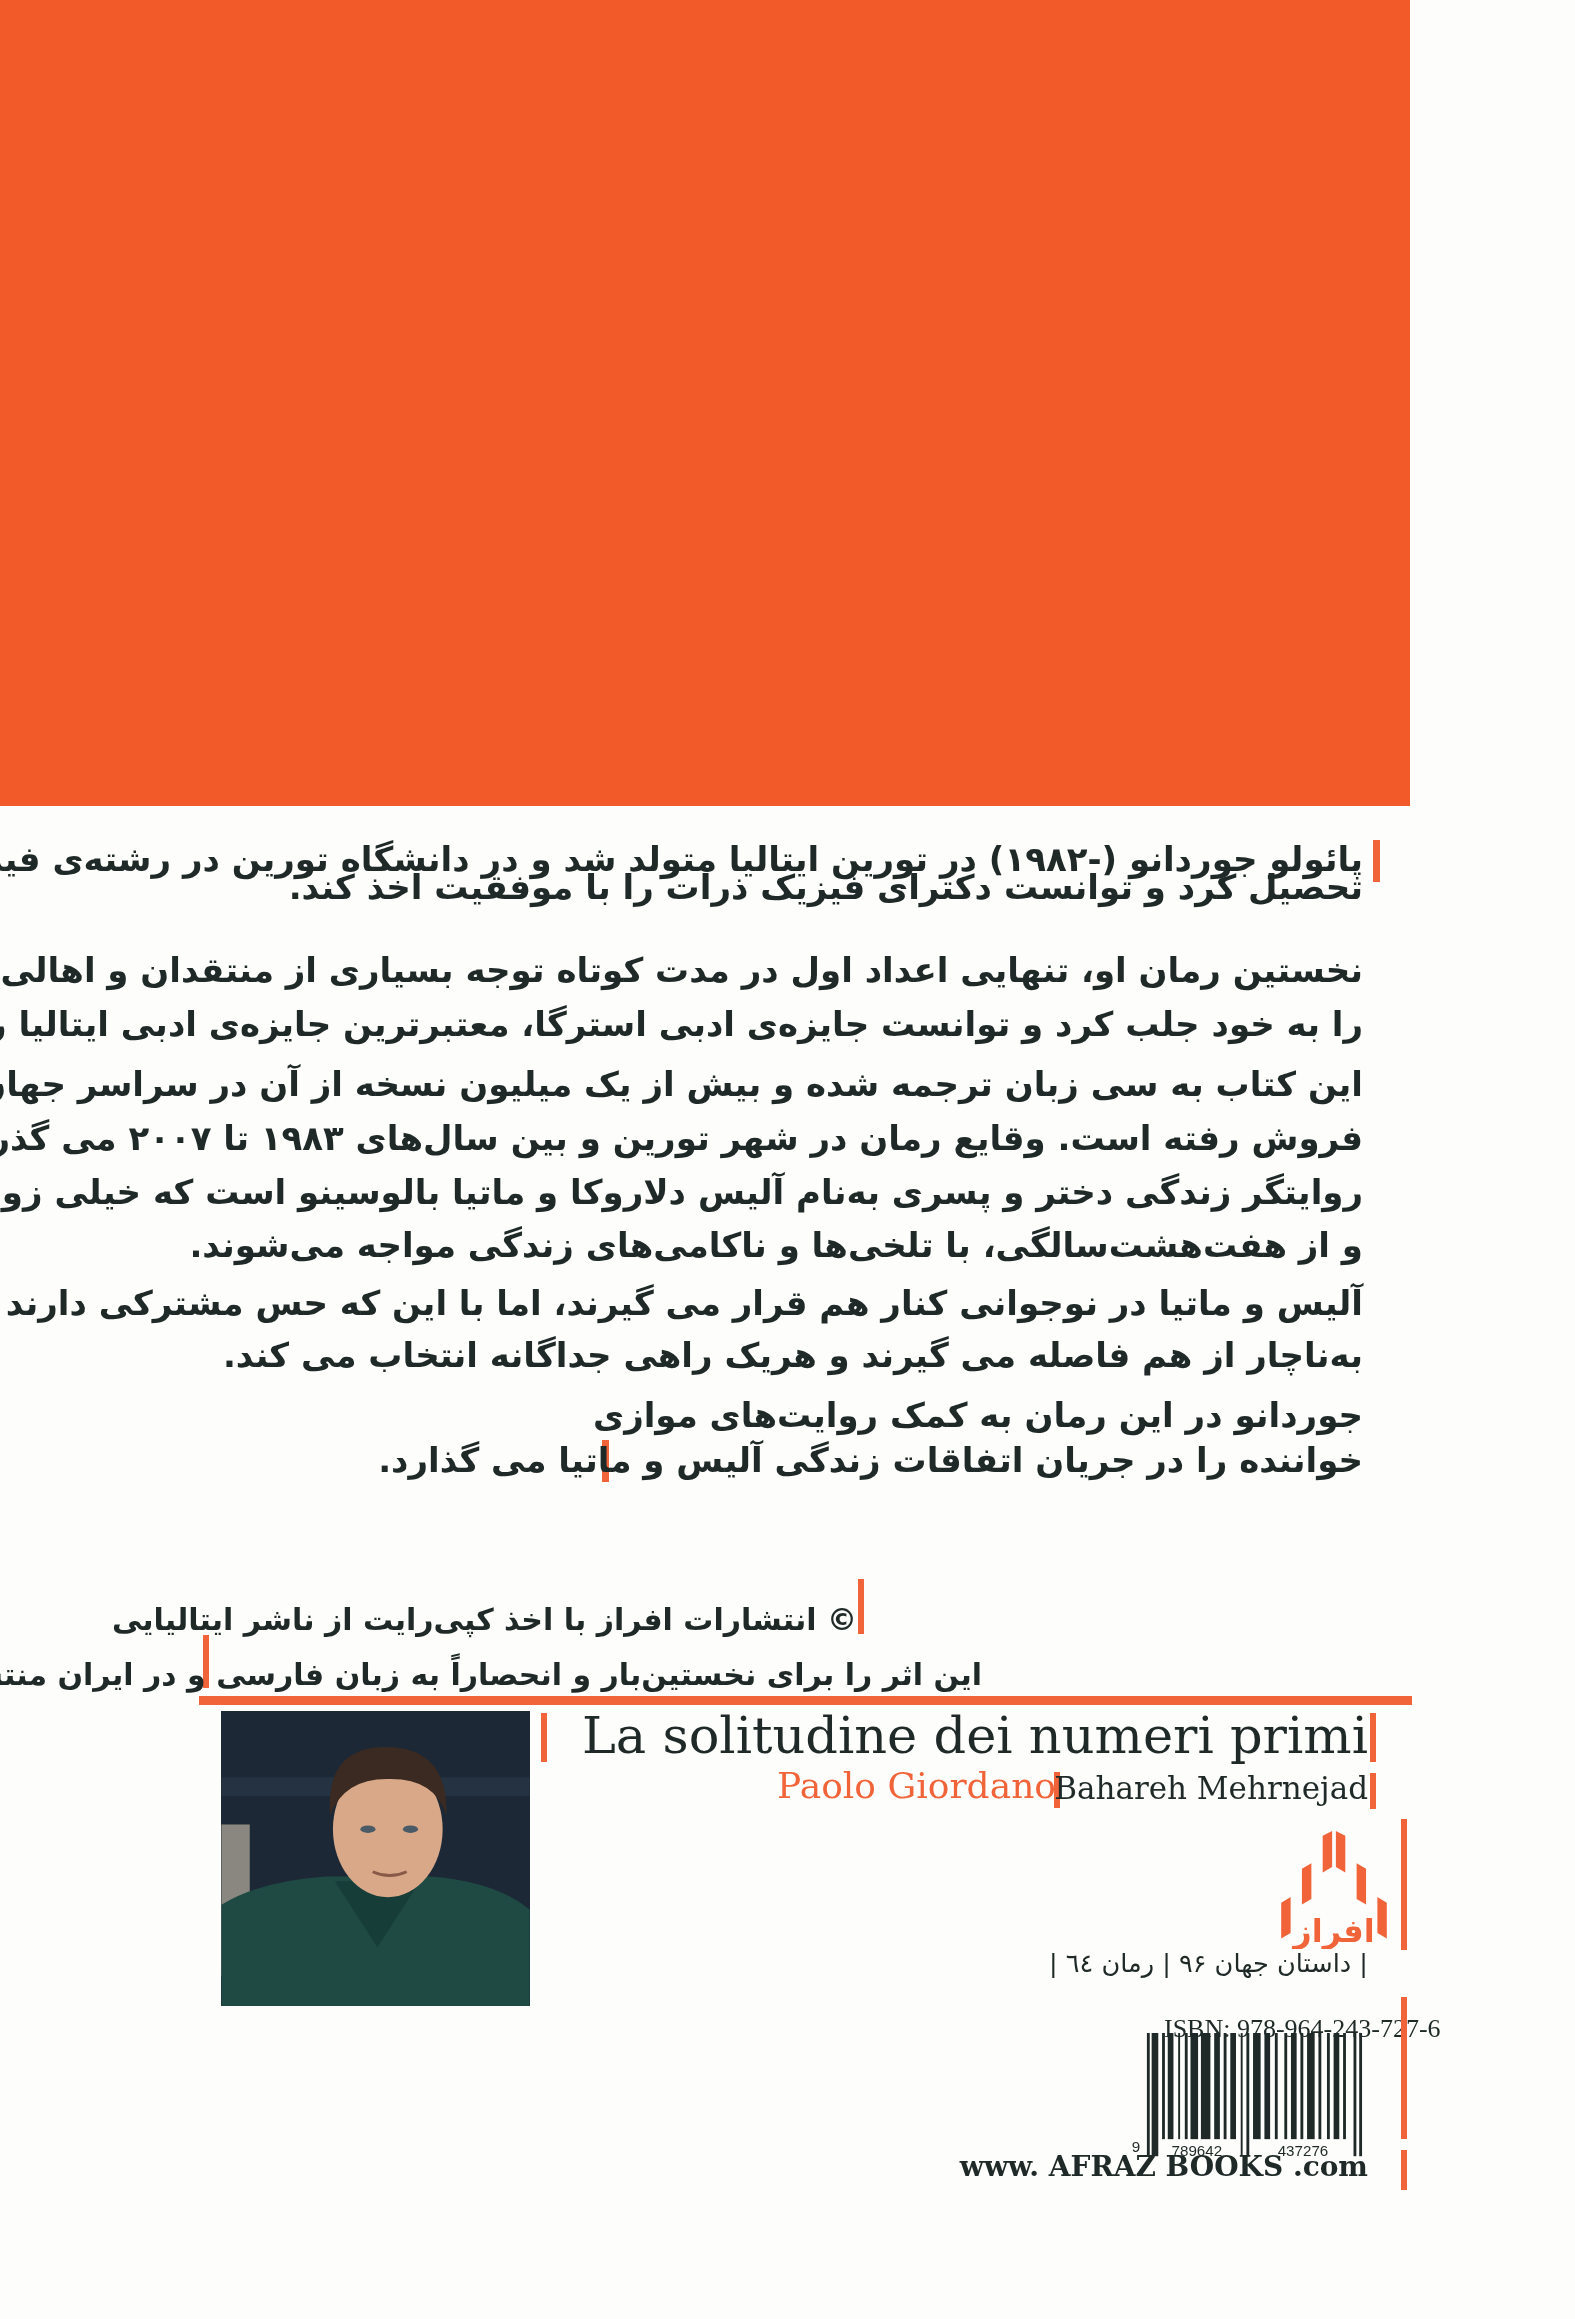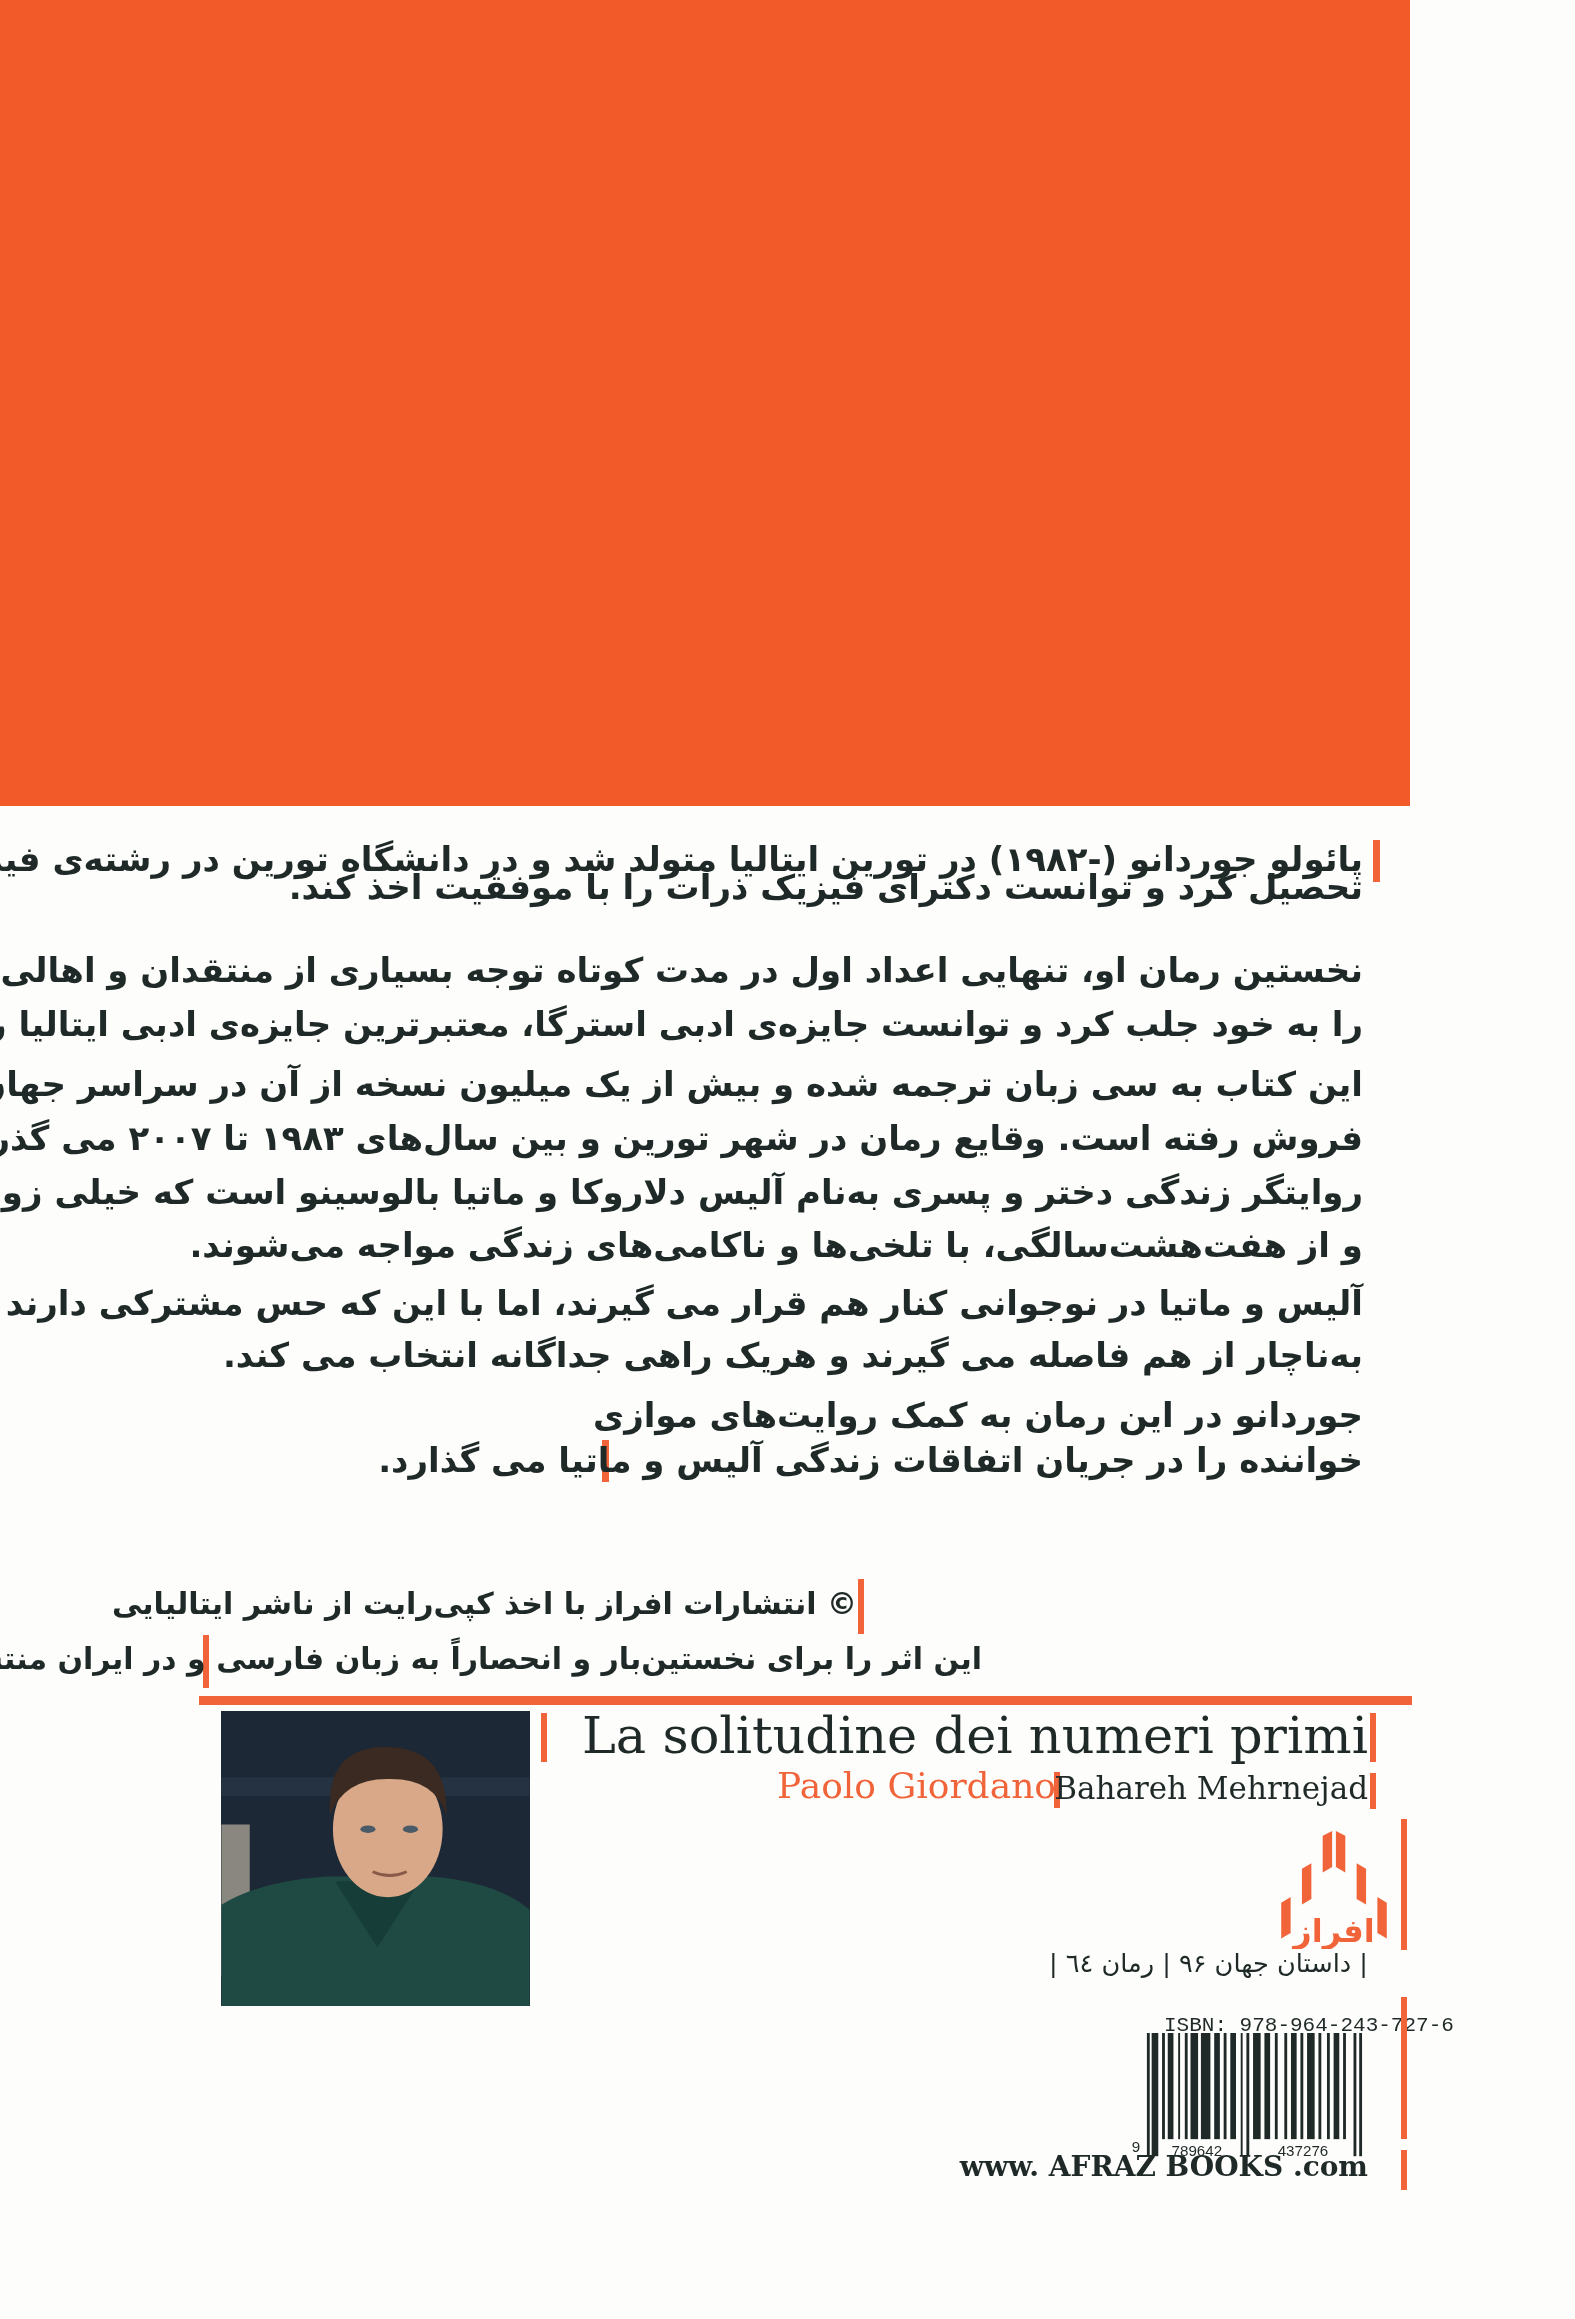--- a/index.html
+++ b/index.html
@@ -1,28 +1,28 @@
 <!DOCTYPE html>
 <html style="font-size:15px"><head>
 <meta charset="utf-8">
 <style>
   html,body{margin:0;padding:0;}
   body{width:1576px;height:2320px;background:#fdfdfb;position:relative;overflow:hidden;font-family:"DejaVu Sans",sans-serif;}
   .orange-block{position:absolute;left:0;top:0;width:1410px;height:806px;background:#f35a2a;}
   .bar{position:absolute;background:#f1643a;}
   .fa{position:absolute;direction:rtl;text-align:right;color:#1f2a28;font-family:"DejaVu Sans",sans-serif;font-weight:bold;white-space:nowrap;}
   .body-line{font-size:34px;right:213px;line-height:47px;}
-  .copy-line{font-size:30px;line-height:44px;}
+  .copy-line{font-size:30px;line-height:44px;margin-top:16px;}
   .divider{position:absolute;left:199px;top:1696px;width:1213px;height:8.5px;background:#f1643a;}
   .photo{position:absolute;left:221px;top:1711px;width:309px;height:295px;overflow:hidden;background:#1d2a38;}
   .title{position:absolute;right:208px;top:1703px;font-family:"DejaVu Serif",serif;font-size:51px;color:#1f2a28;white-space:nowrap;line-height:66px;}
   .author{position:absolute;right:520px;top:1762px;font-family:"DejaVu Serif",serif;font-size:36px;color:#f1643a;white-space:nowrap;line-height:47px;}
   .translator{position:absolute;right:208px;top:1766px;font-family:"DejaVu Serif",serif;font-size:31px;color:#1f2a28;white-space:nowrap;line-height:44px;}
   .series{position:absolute;right:208px;top:1948px;direction:rtl;font-size:25.6px;color:#1f2a28;white-space:nowrap;text-align:center;}
-  .isbn{position:absolute;left:1164px;top:2014px;font-family:Liberation Mono, monospace;font-size:21px;color:#1f2a28;white-space:nowrap;}
+  .isbn{position:absolute;left:1164px;top:2014px;font-family:Liberation Serif, serif;font-size:26px;color:#1f2a28;white-space:nowrap;}
   .barcode{position:absolute;left:1126px;top:2033px;width:256px;height:127px;}
   .url{position:absolute;right:208px;top:2150px;font-family:"DejaVu Serif",serif;font-weight:bold;font-size:28px;color:#1f2a28;white-space:nowrap;}
   .logo{position:absolute;left:1268px;top:1831px;width:132px;height:118px;}
 </style>
 </head>
 <body>
 
 <div class="orange-block"></div>
 
 <div class="bar" style="left:1373px;top:840px;width:6.6px;height:42px;"></div>

